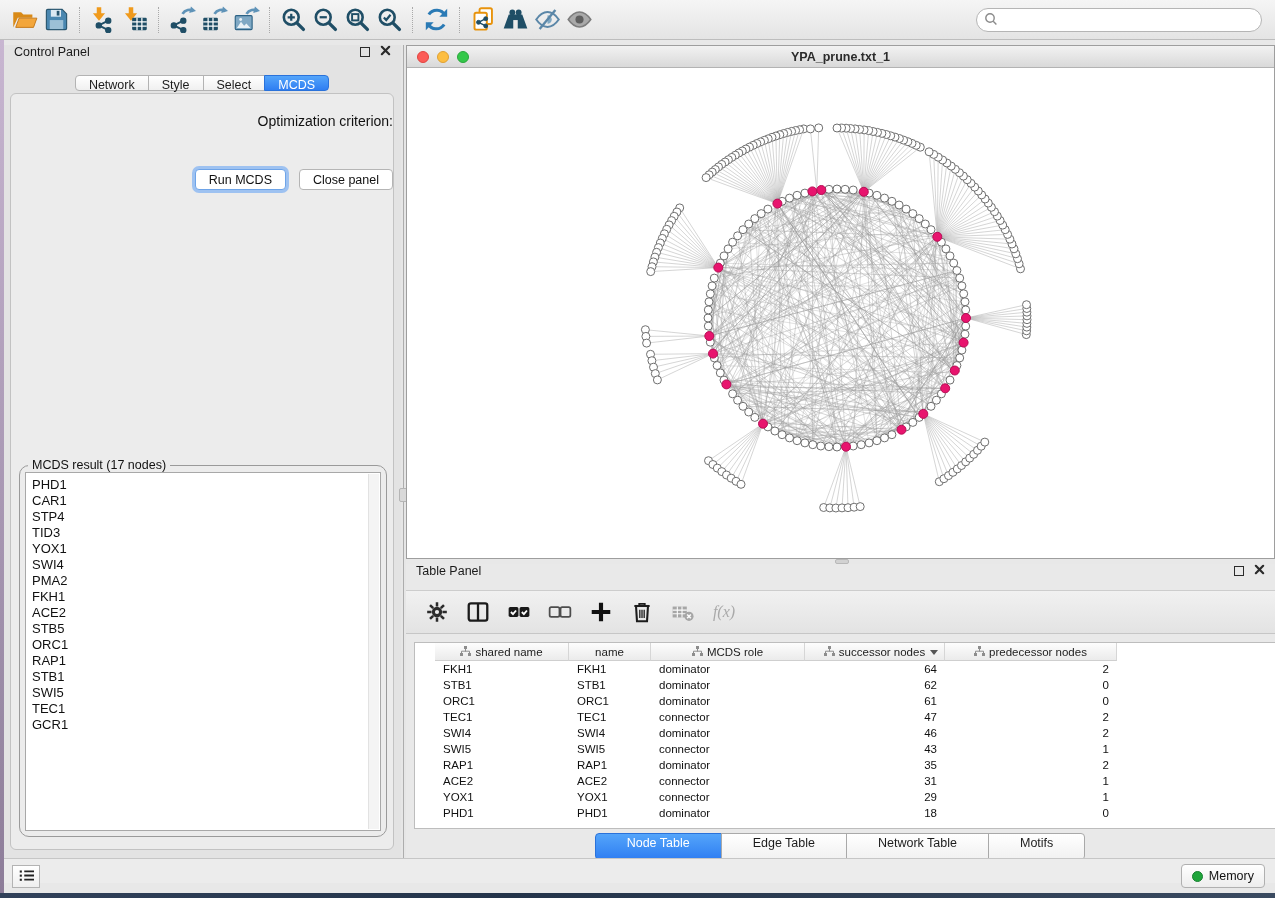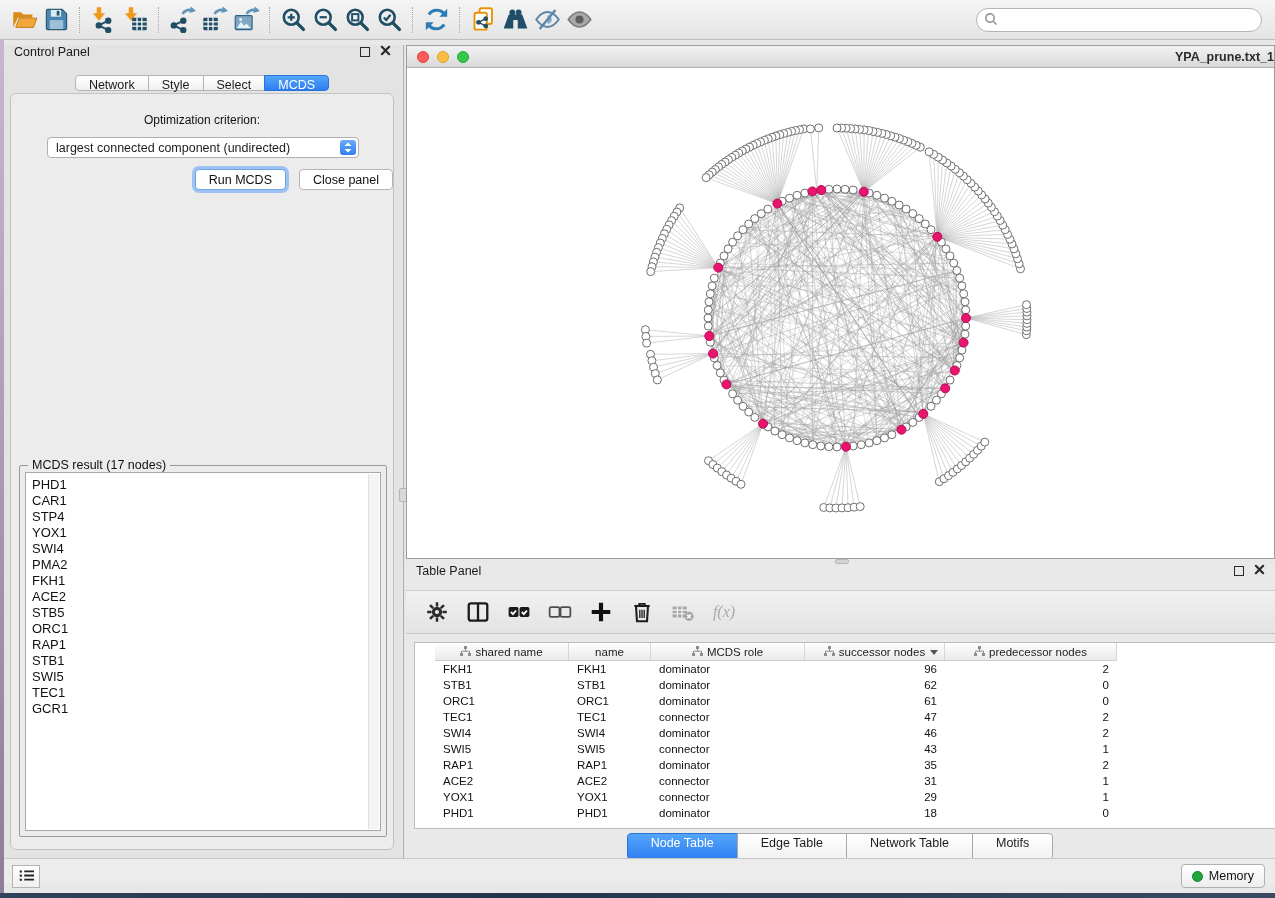--- a/index.html
+++ b/index.html
@@ -27,30 +27,30 @@
   .win-btns { margin-left:auto; display:flex; align-items:center; gap:10px; }
   .float-btn { width:10px; height:10px; border:1.6px solid #2b2b2b; display:inline-block; }
   .ctab-bar { position:absolute; left:0; top:30px; width:100%; display:flex; justify-content:center; z-index:2; }
   .ctab { height:16px; line-height:18px; padding:0 13px; font-size:12.5px; background:linear-gradient(#ffffff,#f0f0f0);
     border:1px solid #b3b3b3; margin-left:-1px; color:#1c1c1c; }
   .ctab:first-child { border-radius:4px 0 0 4px; }
   .ctab:last-child { border-radius:0 4px 4px 0; }
   .ctab.active { background:linear-gradient(#54a5fa,#2f7ef2); color:#fff; border-color:#2a72da; }
   .ctab-content { position:absolute; left:6px; top:48px; width:384px; height:757px;
     background:#ececec; border:1px solid #c2c2c2; border-radius:6px; }
-  .opt-label { text-align:center; margin-top:19px; font-size:12px; color:#111; }
+  .opt-label { text-align:right; margin-top:19px; font-size:14px; color:#111; }
   .combo { position:absolute; left:36px; top:43px; width:312px; height:21px; background:#fff;
     border:1px solid #b0b0b0; border-radius:4px; display:flex; align-items:center; padding-left:8px; font-size:12.5px; }
   .combo-stepper { position:absolute; right:2px; top:2px; width:16px; height:15px; border-radius:3px;
     background:linear-gradient(#68aafb,#2f7ef2); display:flex; align-items:center; justify-content:center; }
   .btn-row { position:absolute; left:0; top:75px; width:100%; display:flex; justify-content:flex-end; gap:13px; }
   .cbtn { height:21px; padding:0 13px; font-size:12.5px; background:#fff; border:1px solid #b5b5b5;
     border-radius:4px; color:#111; font-family:"Liberation Sans",sans-serif; }
   .cbtn.focused { box-shadow:0 0 0 3px rgba(95,160,245,.55); border-color:#6ea4e8; }
-  .group-box { position:absolute; left:8px; top:371px; width:368px; height:372px; border:1px solid #9a9a9a; border-radius:2px;padding-left:35px; }
+  .group-box { position:absolute; left:8px; top:371px; width:368px; height:372px; border:1px solid #9a9a9a; border-radius:10px;padding-left:35px; }
   .group-title { position:absolute; left:8px; top:-8px; background:#ececec; padding:0 4px; font-size:12.5px; color:#111; }
   .mcds-list { position:absolute; left:5px; right:5px; top:6px; bottom:5px; background:#fff; border:1px solid #a8a8a8; overflow:hidden; }
   .mcds-item { font-size:13px; line-height:16px; padding-left:6px; color:#111; }
   .mcds-track { position:absolute; right:1px; top:1px; bottom:1px; width:11px; background:#f4f4f4; border-left:1px solid #e2e2e2; }
 
   
   .v-split { position:absolute; left:401px; top:45px; width:5px; height:813px; background:#e6e6e6; }
   .v-split .line { position:absolute; left:2px; top:0; width:1px; height:100%; background:#adadad; }
   .v-split .grip { position:absolute; left:-2px; top:443px; width:9px; height:14px; background:#d9d9d9; border:1px solid #b5b5b5; border-radius:2px; }
   .h-split { position:absolute; left:406px; top:559px; width:869px; height:5px; background:#e8e8e8; }
@@ -58,21 +58,21 @@
 
   
   .net-window { position:absolute; left:406px; top:45px; width:869px; height:514px; border:1px solid #9e9e9e; background:#fff; }
   .net-titlebar { height:22px; background:linear-gradient(#f2f2f2,#d9d9d9); border-bottom:1px solid #b3b3b3;
     display:flex; align-items:center; position:relative; }
   .tlights { display:flex; gap:8px; margin-left:10px; }
   .tlight { width:12px; height:12px; border-radius:50%; }
   .tl-red { background:#fc5b57; border:1px solid #e04440; }
   .tl-yellow { background:#fdbe41; border:1px solid #dfa133; }
   .tl-green { background:#34c84a; border:1px solid #2aa73c; }
-  .net-title { position:absolute; left:0; right:0; text-align:right; font-size:12.5px; font-weight:bold; color:#2b2b2b; }
+  .net-title { position:absolute; left:0; right:0; text-align:center; font-size:12.5px; font-weight:bold; color:#2b2b2b; }
   .net-canvas { position:relative; width:867px; height:490px; background:#fff; overflow:hidden; }
 
   
   .table-panel { position:absolute; left:406px; top:564px; width:869px; height:294px; background:#e9e9e9; }
   .tp-toolbar { position:absolute; left:0; top:26px; width:100%; height:44px;
     background:linear-gradient(#f1f1f1,#e3e3e3); border-top:1px solid #cdcdcd; border-bottom:1px solid #c6c6c6;
     display:flex; align-items:center; padding-left:18px; gap:15px; }
   .tbicon { width:26px; height:26px; display:flex; align-items:center; justify-content:center; }
   .tbicon.disabled { opacity:.85; }
   .fx-label { font-family:"Liberation Serif",serif; font-style:italic; font-size:16px; color:#9e9e9e; }
@@ -82,21 +82,21 @@
     display:flex; align-items:center; justify-content:center; gap:4px; font-size:11.5px; color:#222; position:relative; }
   .th-label { white-space:nowrap; }
   .sort-arrow { width:0; height:0; border-left:4px solid transparent; border-right:4px solid transparent; border-top:5px solid #555; position:absolute; right:6px; top:7px; }
   .tbl-row { display:flex; height:16px; }
   .td-cell { font-size:11.5px; color:#111; line-height:16px; white-space:nowrap; overflow:hidden; }
   .td-left { text-align:left; padding-left:8px; }
   .td-right { text-align:right; padding-right:8px; }
   .tbl-scroll { position:absolute; right:1px; top:19px; bottom:1px; width:12px; background:#fafafa; border-left:1px solid #e4e4e4; }
   .tbl-thumb { position:absolute; left:2px; top:3px; width:8px; height:84px; background:#c3c3c3; border-radius:4px; }
   .btab-bar { position:absolute; left:0; top:269px; width:100%; display:flex; justify-content:center; }
-  .btab { height:27px; line-height:19px; padding:0 23px; font-size:12.5px; background:linear-gradient(#ffffff,#f1f1f1);
+  .btab { height:27px; line-height:19px; padding:0 31px; font-size:12.5px; background:linear-gradient(#ffffff,#f1f1f1);
     border:1px solid #a9a9a9; margin-left:-1px; color:#1c1c1c; }
   .btab:first-child { border-radius:4px 0 0 4px; }
   .btab:last-child { border-radius:0 4px 4px 0; }
   .btab.active { background:linear-gradient(#54a5fa,#2f7ef2); color:#fff; border-color:#2a72da; }
 
   
   .status-bar { position:absolute; left:4px; top:858px; width:1271px; height:25px; background:#ececec; border-top:1px solid #c6c6c6; }
   .list-btn { position:absolute; left:8px; top:6px; width:28px; height:23px; background:linear-gradient(#fff,#efefef);
     border:1px solid #b3b3b3; display:flex; align-items:center; justify-content:center; }
   .memory-btn { position:absolute; right:10px; top:5px; height:24px; padding:0 10px; background:linear-gradient(#ffffff,#ededed);
@@ -277,40 +277,32 @@
     </span>
   </div>
   <div class="ctab-bar">
       <div class="ctab">Network</div>
       <div class="ctab">Style</div>
       <div class="ctab">Select</div>
       <div class="ctab active">MCDS</div>
     </div>
   <div class="ctab-content">
     <div class="opt-label">Optimization criterion:</div>
-    <div class="combo">
-      <span>largest connected component (undirected)</span>
-      <span class="combo-stepper">
-        <svg width="12" height="13" viewBox="0 0 12 13">
-            <path d="M2.5 5L6 1.5 9.5 5z" fill="#fff"></path>
-            <path d="M2.5 8L6 11.5 9.5 8z" fill="#fff"></path>
-          </svg>
-      </span>
-    </div>
     <div class="btn-row">
       <button class="cbtn focused">Run MCDS</button>
       <button class="cbtn">Close panel</button>
     </div>
     <div class="group-box">
       <span class="group-title">MCDS result (17 nodes)</span>
       <div class="mcds-list">
         <div id="mcds-items" style="padding-top:4px;">
             <div class="mcds-item">PHD1</div>
             <div class="mcds-item">CAR1</div>
             <div class="mcds-item">STP4</div>
+            <div class="mcds-item">TID3</div>
             <div class="mcds-item">YOX1</div>
             <div class="mcds-item">SWI4</div>
             <div class="mcds-item">PMA2</div>
             <div class="mcds-item">FKH1</div>
             <div class="mcds-item">ACE2</div>
             <div class="mcds-item">STB5</div>
             <div class="mcds-item">ORC1</div>
             <div class="mcds-item">RAP1</div>
             <div class="mcds-item">STB1</div>
             <div class="mcds-item">SWI5</div>
@@ -1246,21 +1238,21 @@
               </g>
             </svg></span>
           <span class="th-label">predecessor nodes</span>
         </div>
       </div>
     <div id="tbl-body">
         <div class="tbl-row">
           <div class="td-cell td-left" style="width: 134px;">FKH1</div>
           <div class="td-cell td-left" style="width: 82px;">FKH1</div>
           <div class="td-cell td-left" style="width: 154px;">dominator</div>
-          <div class="td-cell td-right" style="width: 140px;">96</div>
+          <div class="td-cell td-right" style="width: 140px;">64</div>
           <div class="td-cell td-right" style="width: 172px;">2</div>
         </div>
         <div class="tbl-row">
           <div class="td-cell td-left" style="width: 134px;">STB1</div>
           <div class="td-cell td-left" style="width: 82px;">STB1</div>
           <div class="td-cell td-left" style="width: 154px;">dominator</div>
           <div class="td-cell td-right" style="width: 140px;">62</div>
           <div class="td-cell td-right" style="width: 172px;">0</div>
         </div>
         <div class="tbl-row">

